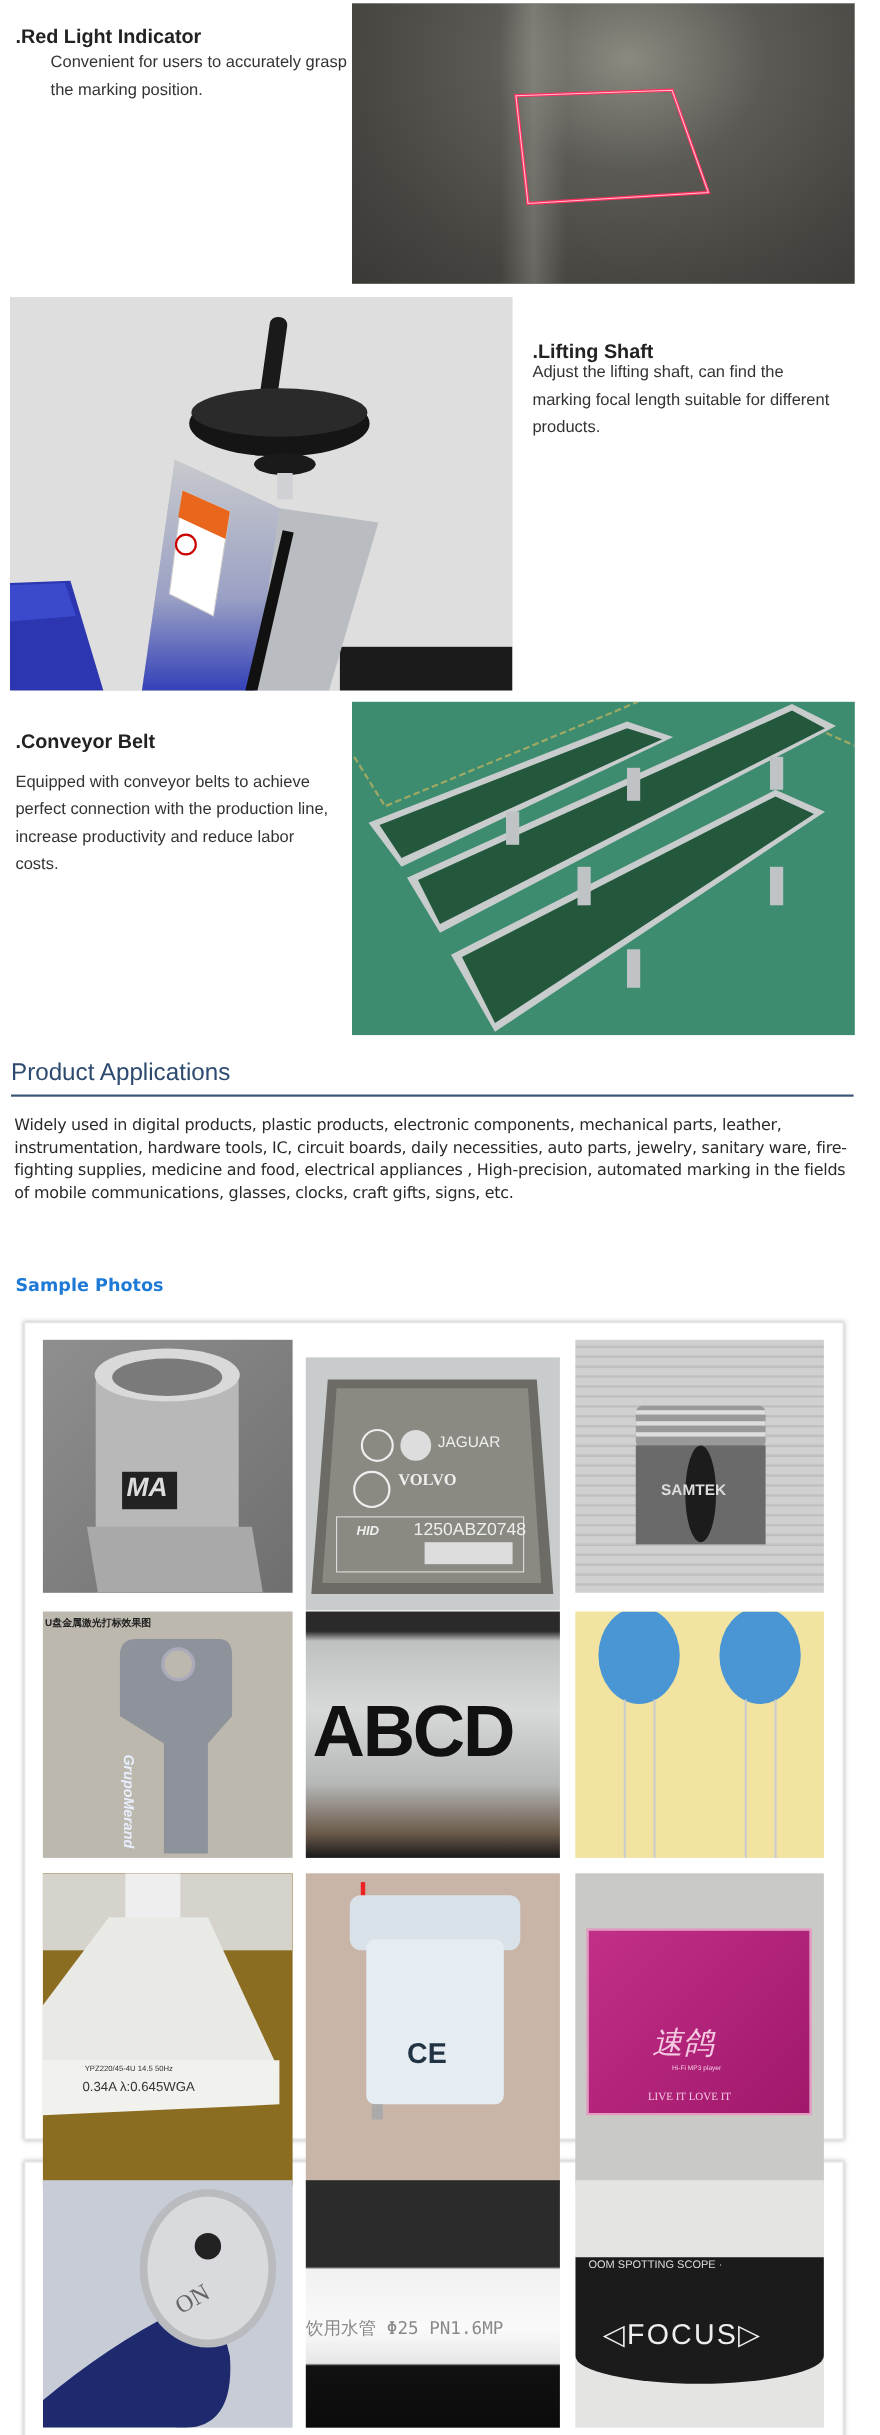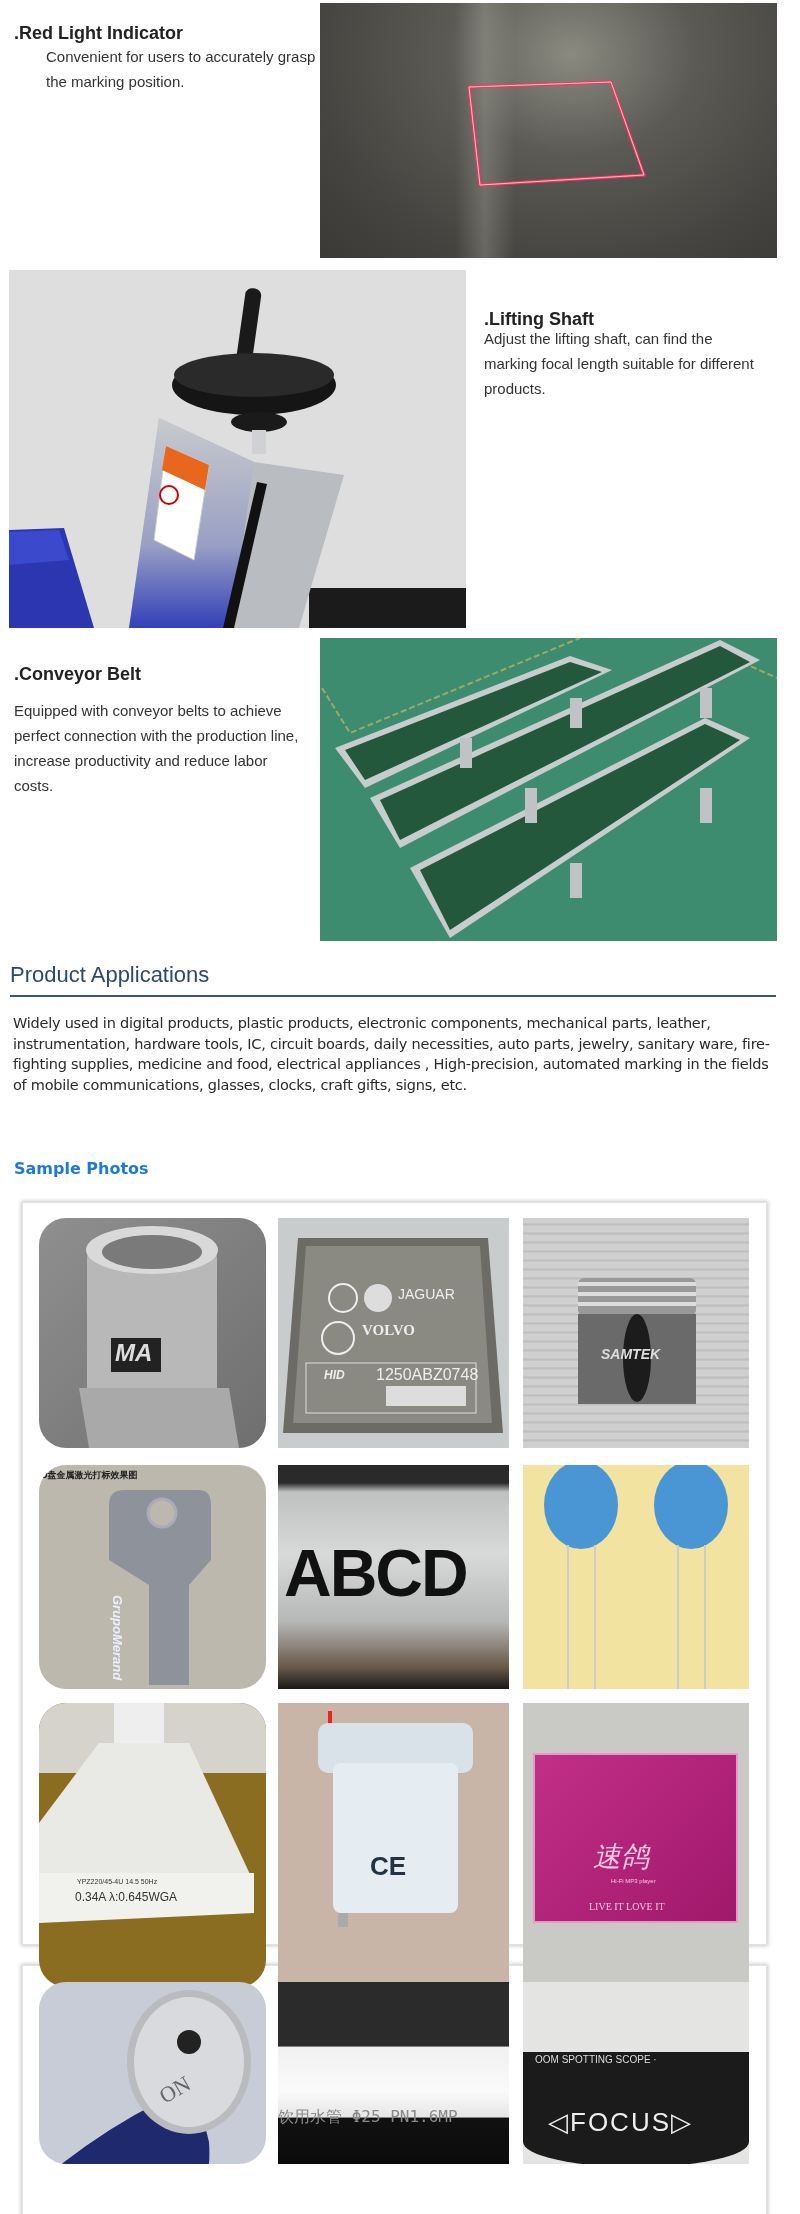--- a/index.html
+++ b/index.html
@@ -28,27 +28,27 @@
   .app-text { position: absolute; left: 13px; top: 1013px; width: 770px; font-size: 14.5px; line-height: 20.7px; color: #2a2a2a; font-family: "DejaVu Sans", sans-serif; letter-spacing: -0.25px; }
 
   .sample-title { position: absolute; left: 14px; top: 1159px; font-size: 16px; font-weight: bold; color: #1e7ad6; font-family: "DejaVu Sans", sans-serif; }
 
   .frame { position: absolute; left: 22px; width: 745px; background: #fff; border: 1px solid #e2e2e2;
     box-shadow: 0 0 4px 1px rgba(0,0,0,0.22); }
   #frame-1 { top: 1202px; height: 743px; }
   #frame-2 { top: 1965px; height: 260px; }
 
   .tile { position: absolute; overflow: hidden; }
-  .c1 { left: 39px; width: 227px; border-radius: 27px; }
+  .c1 { left: 39px; width: 227px; }
   .c2 { left: 278px; width: 231px; }
   .c3 { left: 523px; width: 226px; }
   .r1 { top: 1218px; height: 230px; }
   .r2 { top: 1465px; height: 224px; }
   .r3 { top: 1703px; height: 284px; }
-  .r4 { top: 1982px; height: 182px; }
+  .r4 { top: 1982px; height: 225px; }
 
   .tile-label { position: absolute; white-space: nowrap; }
 </style>
 </head>
 <body>
 
 <div>
   <div class="feature-title" style="left:14px;top:23px;">.Red Light Indicator</div>
   <div class="feature-desc" style="left:14px;top:44px;width:270px;margin-left:32px;">Convenient for users to accurately grasp the marking position.</div>
   <div class="photo" id="img-red">
@@ -140,21 +140,21 @@
 <div class="tile c1 r1" style="background:linear-gradient(135deg,#8f8f8f,#6f6f6f);">
   <svg width="227" height="230" viewBox="0 0 227 230" style="position:absolute;left:0;top:0">
     <rect x="48" y="30" width="130" height="160" rx="10" fill="#b8b8b8"></rect>
     <ellipse cx="113" cy="32" rx="66" ry="24" fill="#d9d9d9"></ellipse>
     <ellipse cx="113" cy="34" rx="50" ry="17" fill="#7a7a7a"></ellipse>
     <polygon points="40,170 190,170 200,230 50,230" fill="#a9a9a9"></polygon>
     <rect x="72" y="120" width="50" height="34" fill="#222"></rect>
   </svg>
   <div class="tile-label" style="left:76px;top:121px;color:#ddd;font-weight:bold;font-style:italic;font-size:24px;">MA</div>
 </div>
-<div class="tile c2 r1" style="background:#c9cccc;">
+<div class="tile c2 r1" style="background:#c9cccc;margin-top:16px;">
   <svg width="231" height="230" viewBox="0 0 231 230" style="position:absolute;left:0;top:0">
     <polygon points="20,20 210,20 225,215 5,215" fill="#6c6b66"></polygon>
     <polygon points="28,28 202,28 214,205 15,205" fill="#8a8982"></polygon>
     <circle cx="65" cy="80" r="14" fill="none" stroke="#eee" stroke-width="2"></circle>
     <circle cx="100" cy="80" r="14" fill="#ddd"></circle>
     <circle cx="60" cy="120" r="16" fill="none" stroke="#eee" stroke-width="2"></circle>
     <rect x="28" y="145" width="170" height="50" fill="none" stroke="#ddd" stroke-width="1"></rect>
     <rect x="108" y="168" width="80" height="20" fill="#ddd"></rect>
   </svg>
   <div class="tile-label" style="left:120px;top:68px;color:#eee;font-size:14px;">JAGUAR</div>
@@ -164,21 +164,21 @@
 </div>
 <div class="tile c3 r1" style="background:repeating-linear-gradient(0deg,#cfd0cf 0,#cfd0cf 6px,#bcbdbc 7px,#c6c7c6 9px);">
   <svg width="226" height="230" viewBox="0 0 226 230" style="position:absolute;left:0;top:0">
     <rect x="55" y="60" width="118" height="38" rx="6" fill="#999"></rect>
     <rect x="55" y="64" width="118" height="4" fill="#ddd"></rect>
     <rect x="55" y="74" width="118" height="4" fill="#ddd"></rect>
     <rect x="55" y="84" width="118" height="4" fill="#ddd"></rect>
     <rect x="55" y="96" width="118" height="90" fill="#6a6a6a"></rect>
     <ellipse cx="114" cy="140" rx="14" ry="44" fill="#1c1c1c"></ellipse>
   </svg>
-  <div class="tile-label" style="left:78px;top:128px;color:#ddd;font-size:14px;font-weight:bold;font-style:italic;">SAMTEK</div>
+  <div class="tile-label" style="left:78px;top:128px;color:#ddd;font-size:14px;font-weight:bold;">SAMTEK</div>
 </div>
 
 <div class="tile c1 r2" style="background:#bdb8ae;">
   <svg width="227" height="224" viewBox="0 0 227 224" style="position:absolute;left:0;top:0">
     <path d="M70,40 Q70,25 85,25 L160,25 Q172,25 172,40 L172,95 L150,120 L150,220 L110,220 L110,120 L70,95 Z" fill="#8e939b"></path>
     <circle cx="123" cy="48" r="14" fill="#bdb8ae" stroke="#aab" stroke-width="3"></circle>
   </svg>
   <div class="tile-label" style="left:2px;top:4px;color:#222;font-size:9px;font-weight:bold;">U盘金属激光打标效果图</div>
   <div class="tile-label" style="left:86px;top:130px;color:#e8f0ff;font-size:13px;font-style:italic;font-weight:bold;transform:rotate(90deg);transform-origin:left top;">GrupoMerand</div>
 </div>

